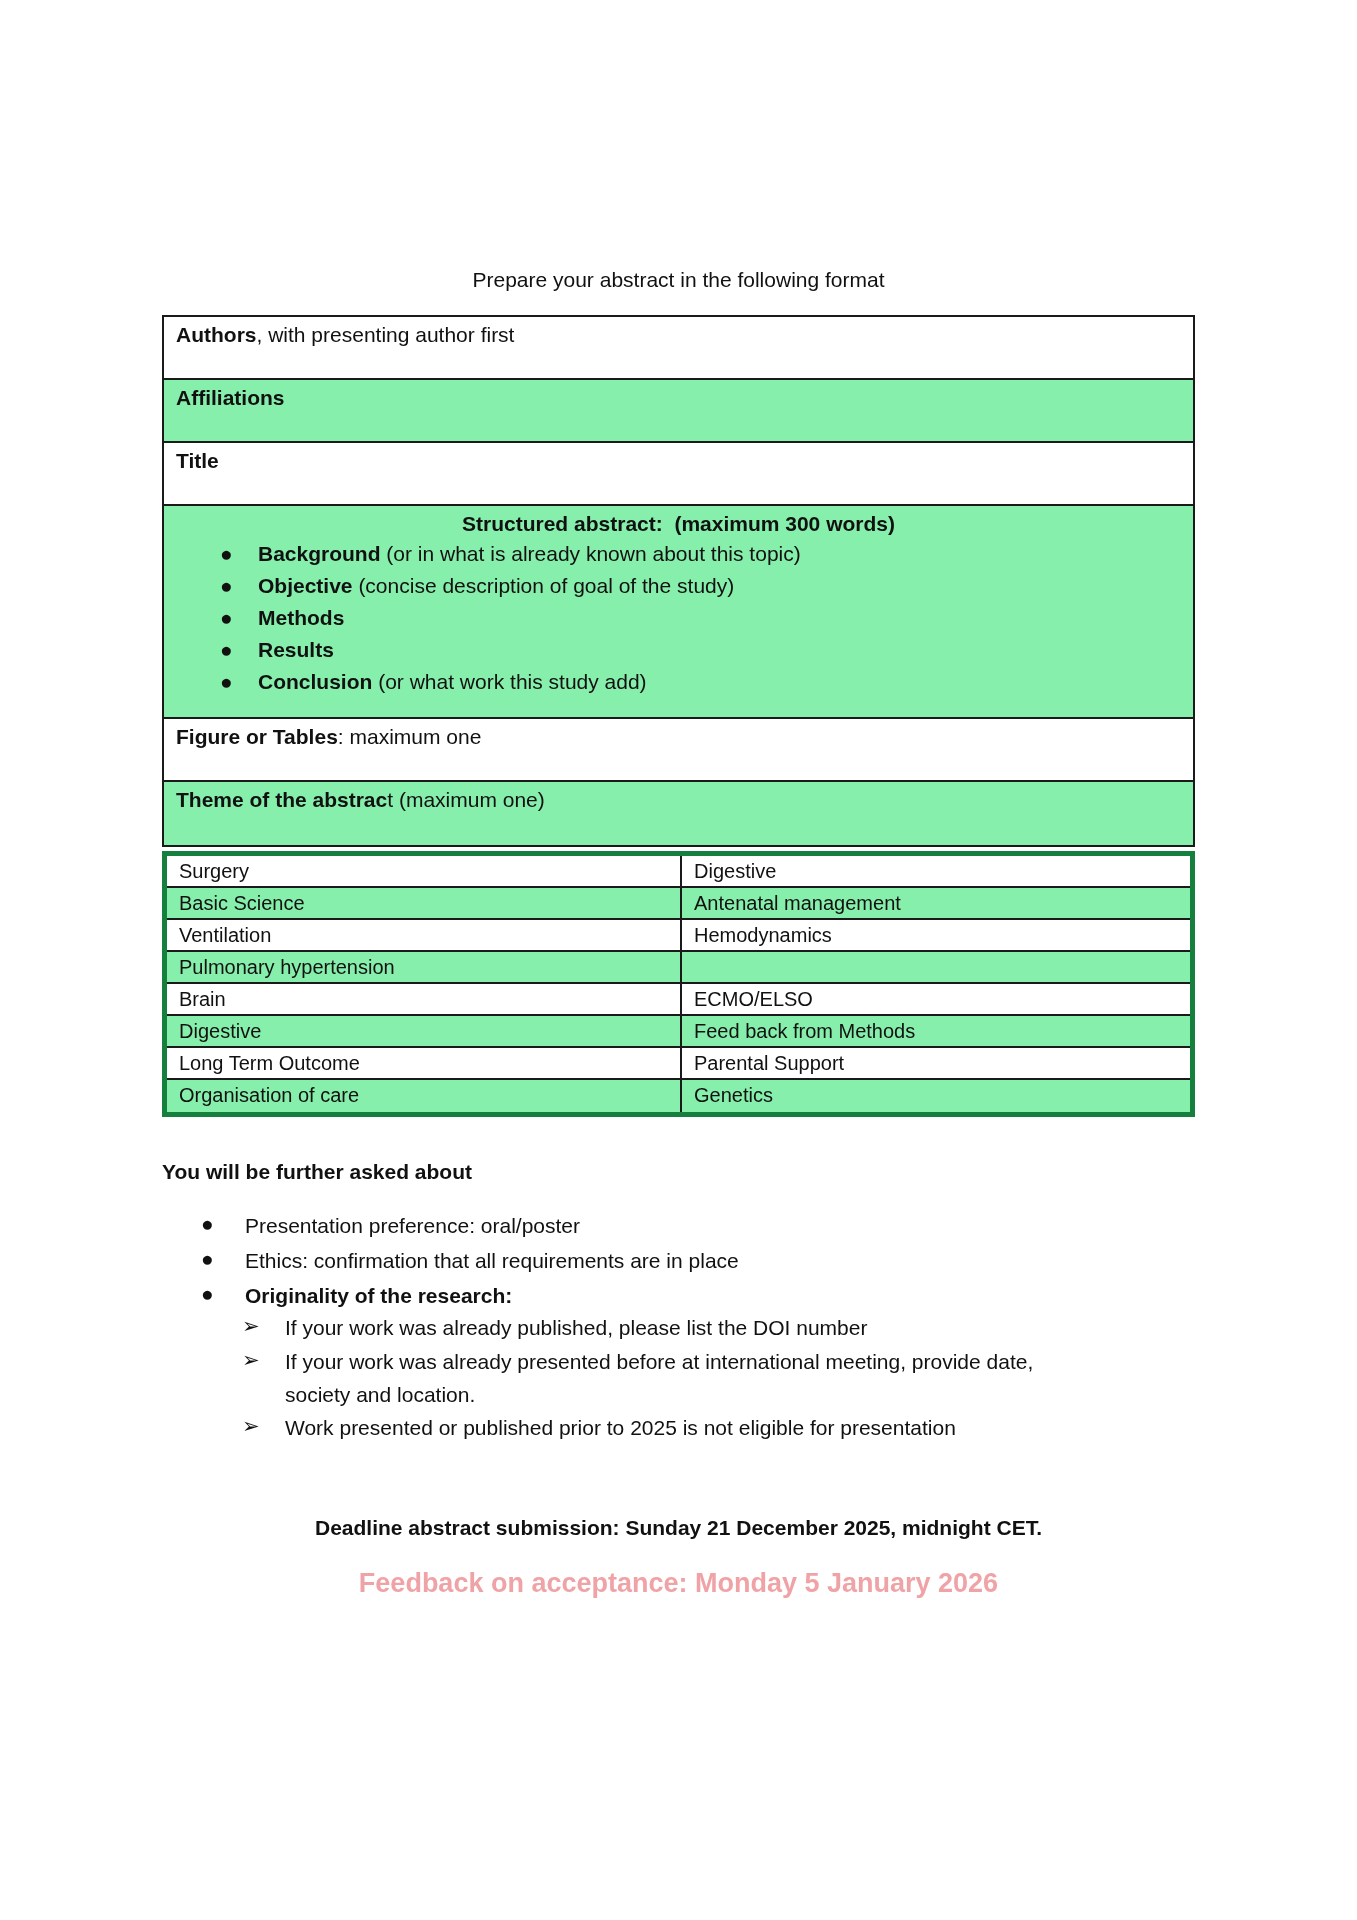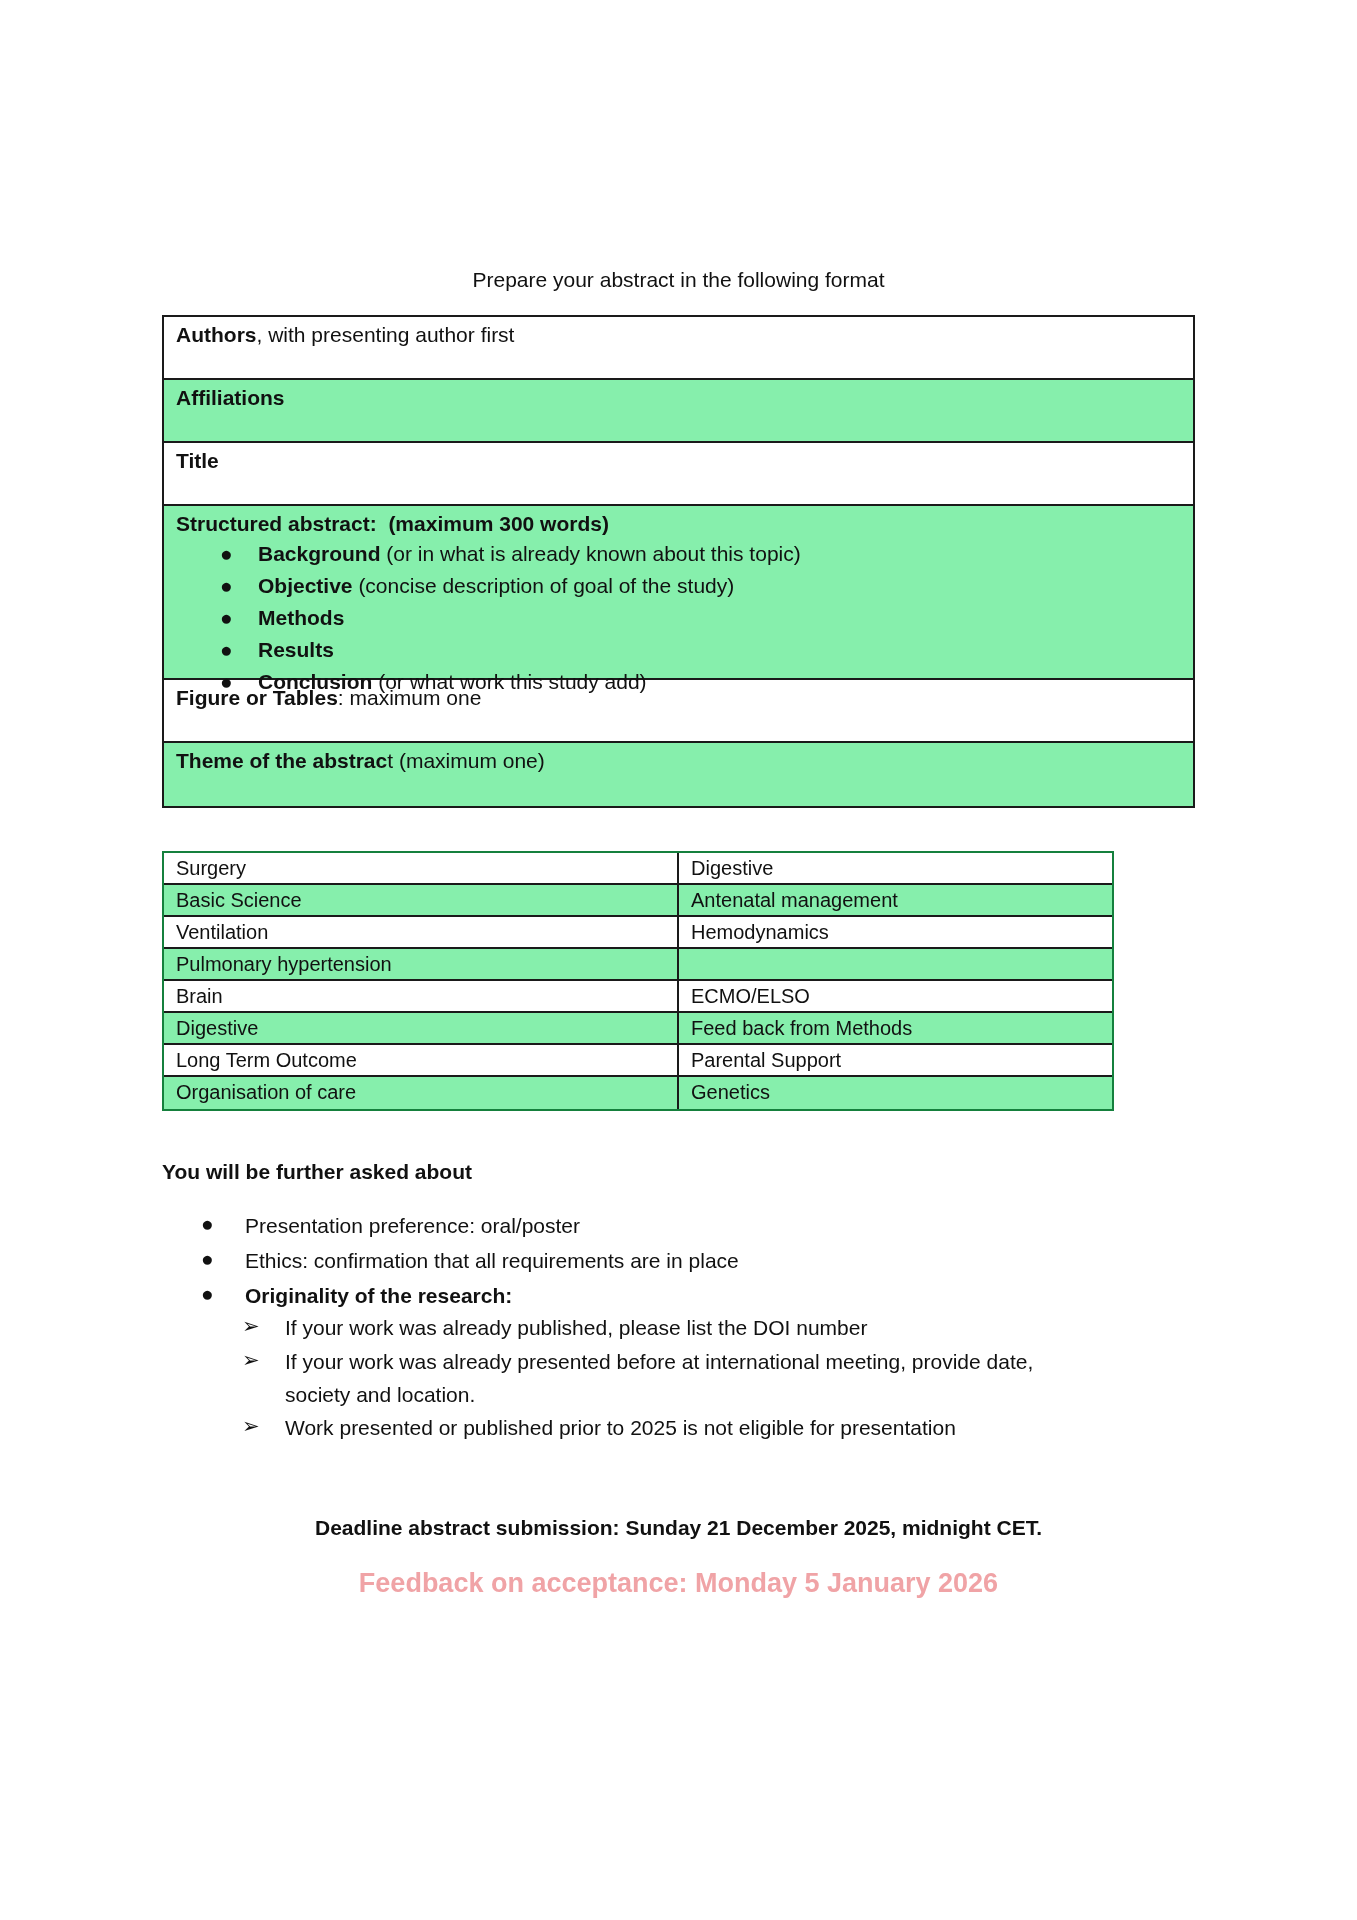--- a/index.html
+++ b/index.html
@@ -4,26 +4,26 @@
 <style>
   html,body{margin:0;padding:0;background:#fff;}
   body{width:1357px;height:1920px;position:relative;overflow:hidden;font-family:"Liberation Sans",sans-serif;color:#111;}
   .abs{position:absolute;}
   .title{left:0;width:1357px;top:268px;text-align:center;font-size:21px;}
   .tbl{position:absolute;left:162px;top:315px;width:1033px;border:2px solid #1a1a1a;box-sizing:border-box;}
   .row{position:relative;border-bottom:2px solid #1a1a1a;box-sizing:border-box;font-size:21px;padding:6px 12px;}
   .row:last-child{border-bottom:none;}
   .pink{background:#86efac;}
   .h63{height:63px;}
-  .hstruct{height:174px;}
+  .hstruct{height:213px;text-align:center;}
   b{font-weight:bold;}
   .sb{position:relative;height:32px;line-height:32px;}
   .sb .dot{position:absolute;left:44px;top:0;}
   .sb .txt{position:absolute;left:82px;top:0;white-space:nowrap;}
-  .grid{position:absolute;left:162px;top:851px;width:952px;border:2px solid #15803d;box-sizing:border-box;}
+  .grid{position:absolute;left:162px;top:851px;width:1033px;border:5px solid #15803d;box-sizing:border-box;}
   .grow{display:flex;height:32px;border-bottom:2px solid #1a1a1a;box-sizing:border-box;font-size:20px;}
   .grow:last-child{border-bottom:none;}
   .gcell{flex:0 0 auto;padding:2px 12px;box-sizing:border-box;line-height:26px;white-space:nowrap;}
   .gcell.l{width:515px;border-right:2px solid #1a1a1a;}
   .gcell.r{flex:1;}
   .further{left:162px;top:1160px;font-size:21px;font-weight:bold;}
   .li{position:absolute;font-size:21px;white-space:nowrap;line-height:28px;}
   .bul{position:absolute;font-size:21px;}
   .deadline{left:0;width:1357px;top:1516px;text-align:center;font-size:21px;font-weight:bold;}
   .feedback{left:0;width:1357px;top:1568px;text-align:center;font-size:27px;font-weight:bold;}

